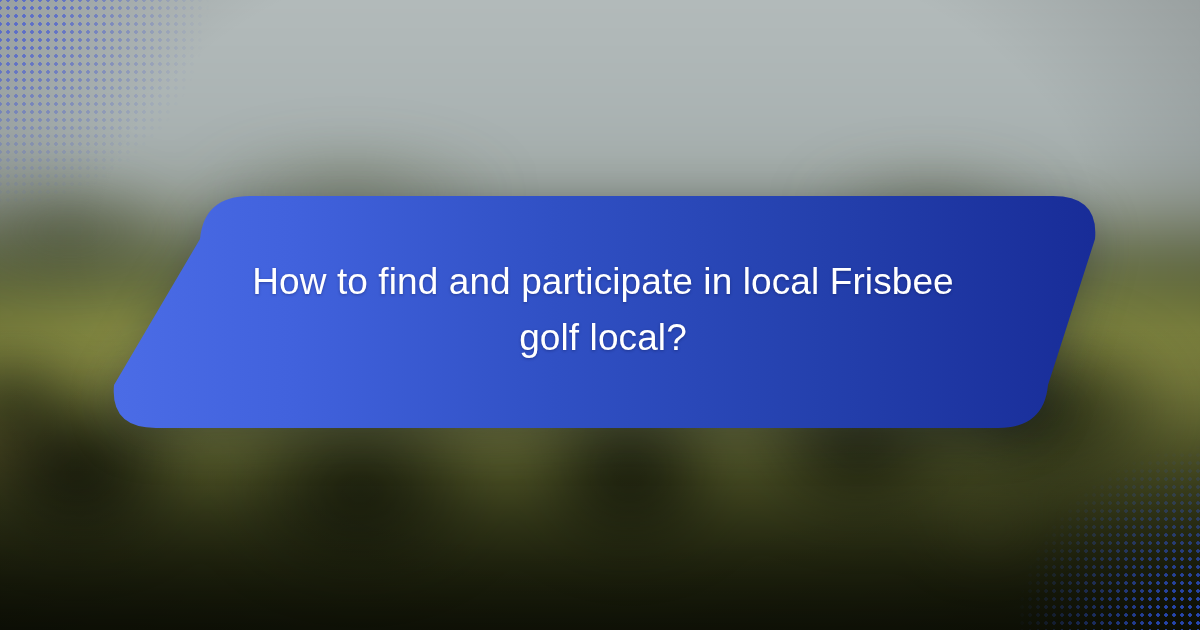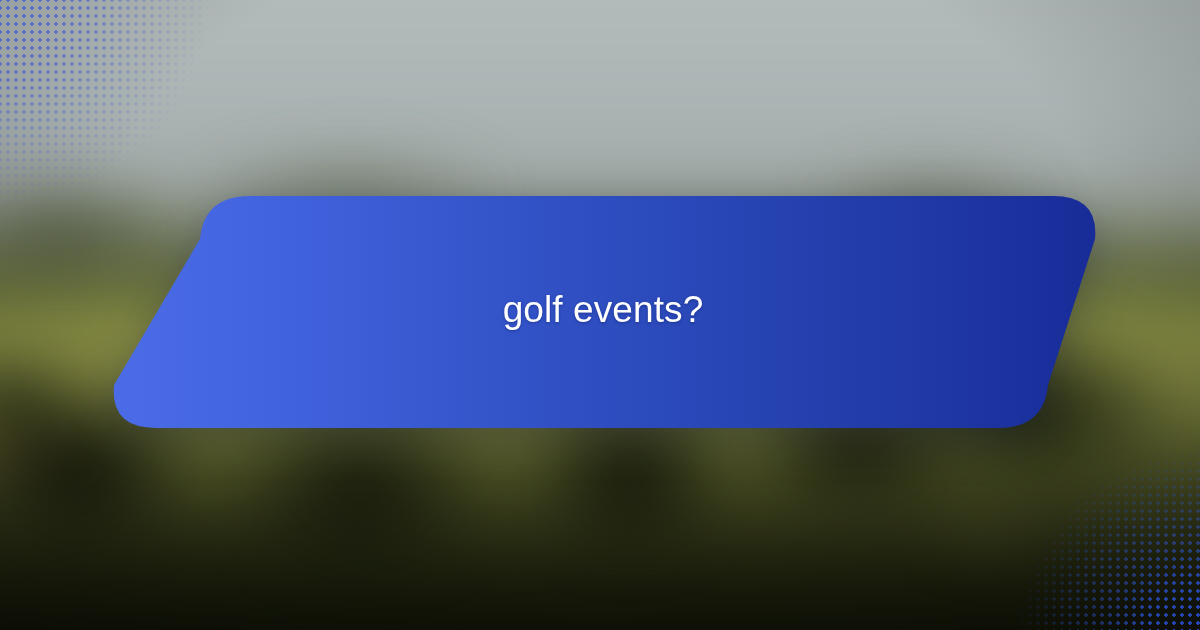--- a/index.html
+++ b/index.html
@@ -184,18 +184,19 @@
                  Q 995,3 991,46
                  L 944,192
                  Q 940,235 894,235
                  L 52,235
                  Q 6,235 10,192
                  Z" fill="url(#cardGrad)"></path>
       </svg>
     </div>
 
     <div class="card-text">
-      <span class="card-title">golf events?</span>
+      <span class="card-title">How to find and participate in local Frisbee</span>
+      <span class="card-title">golf local?</span>
     </div>
 
   </div>
 
 </div>
 
 </body></html>

